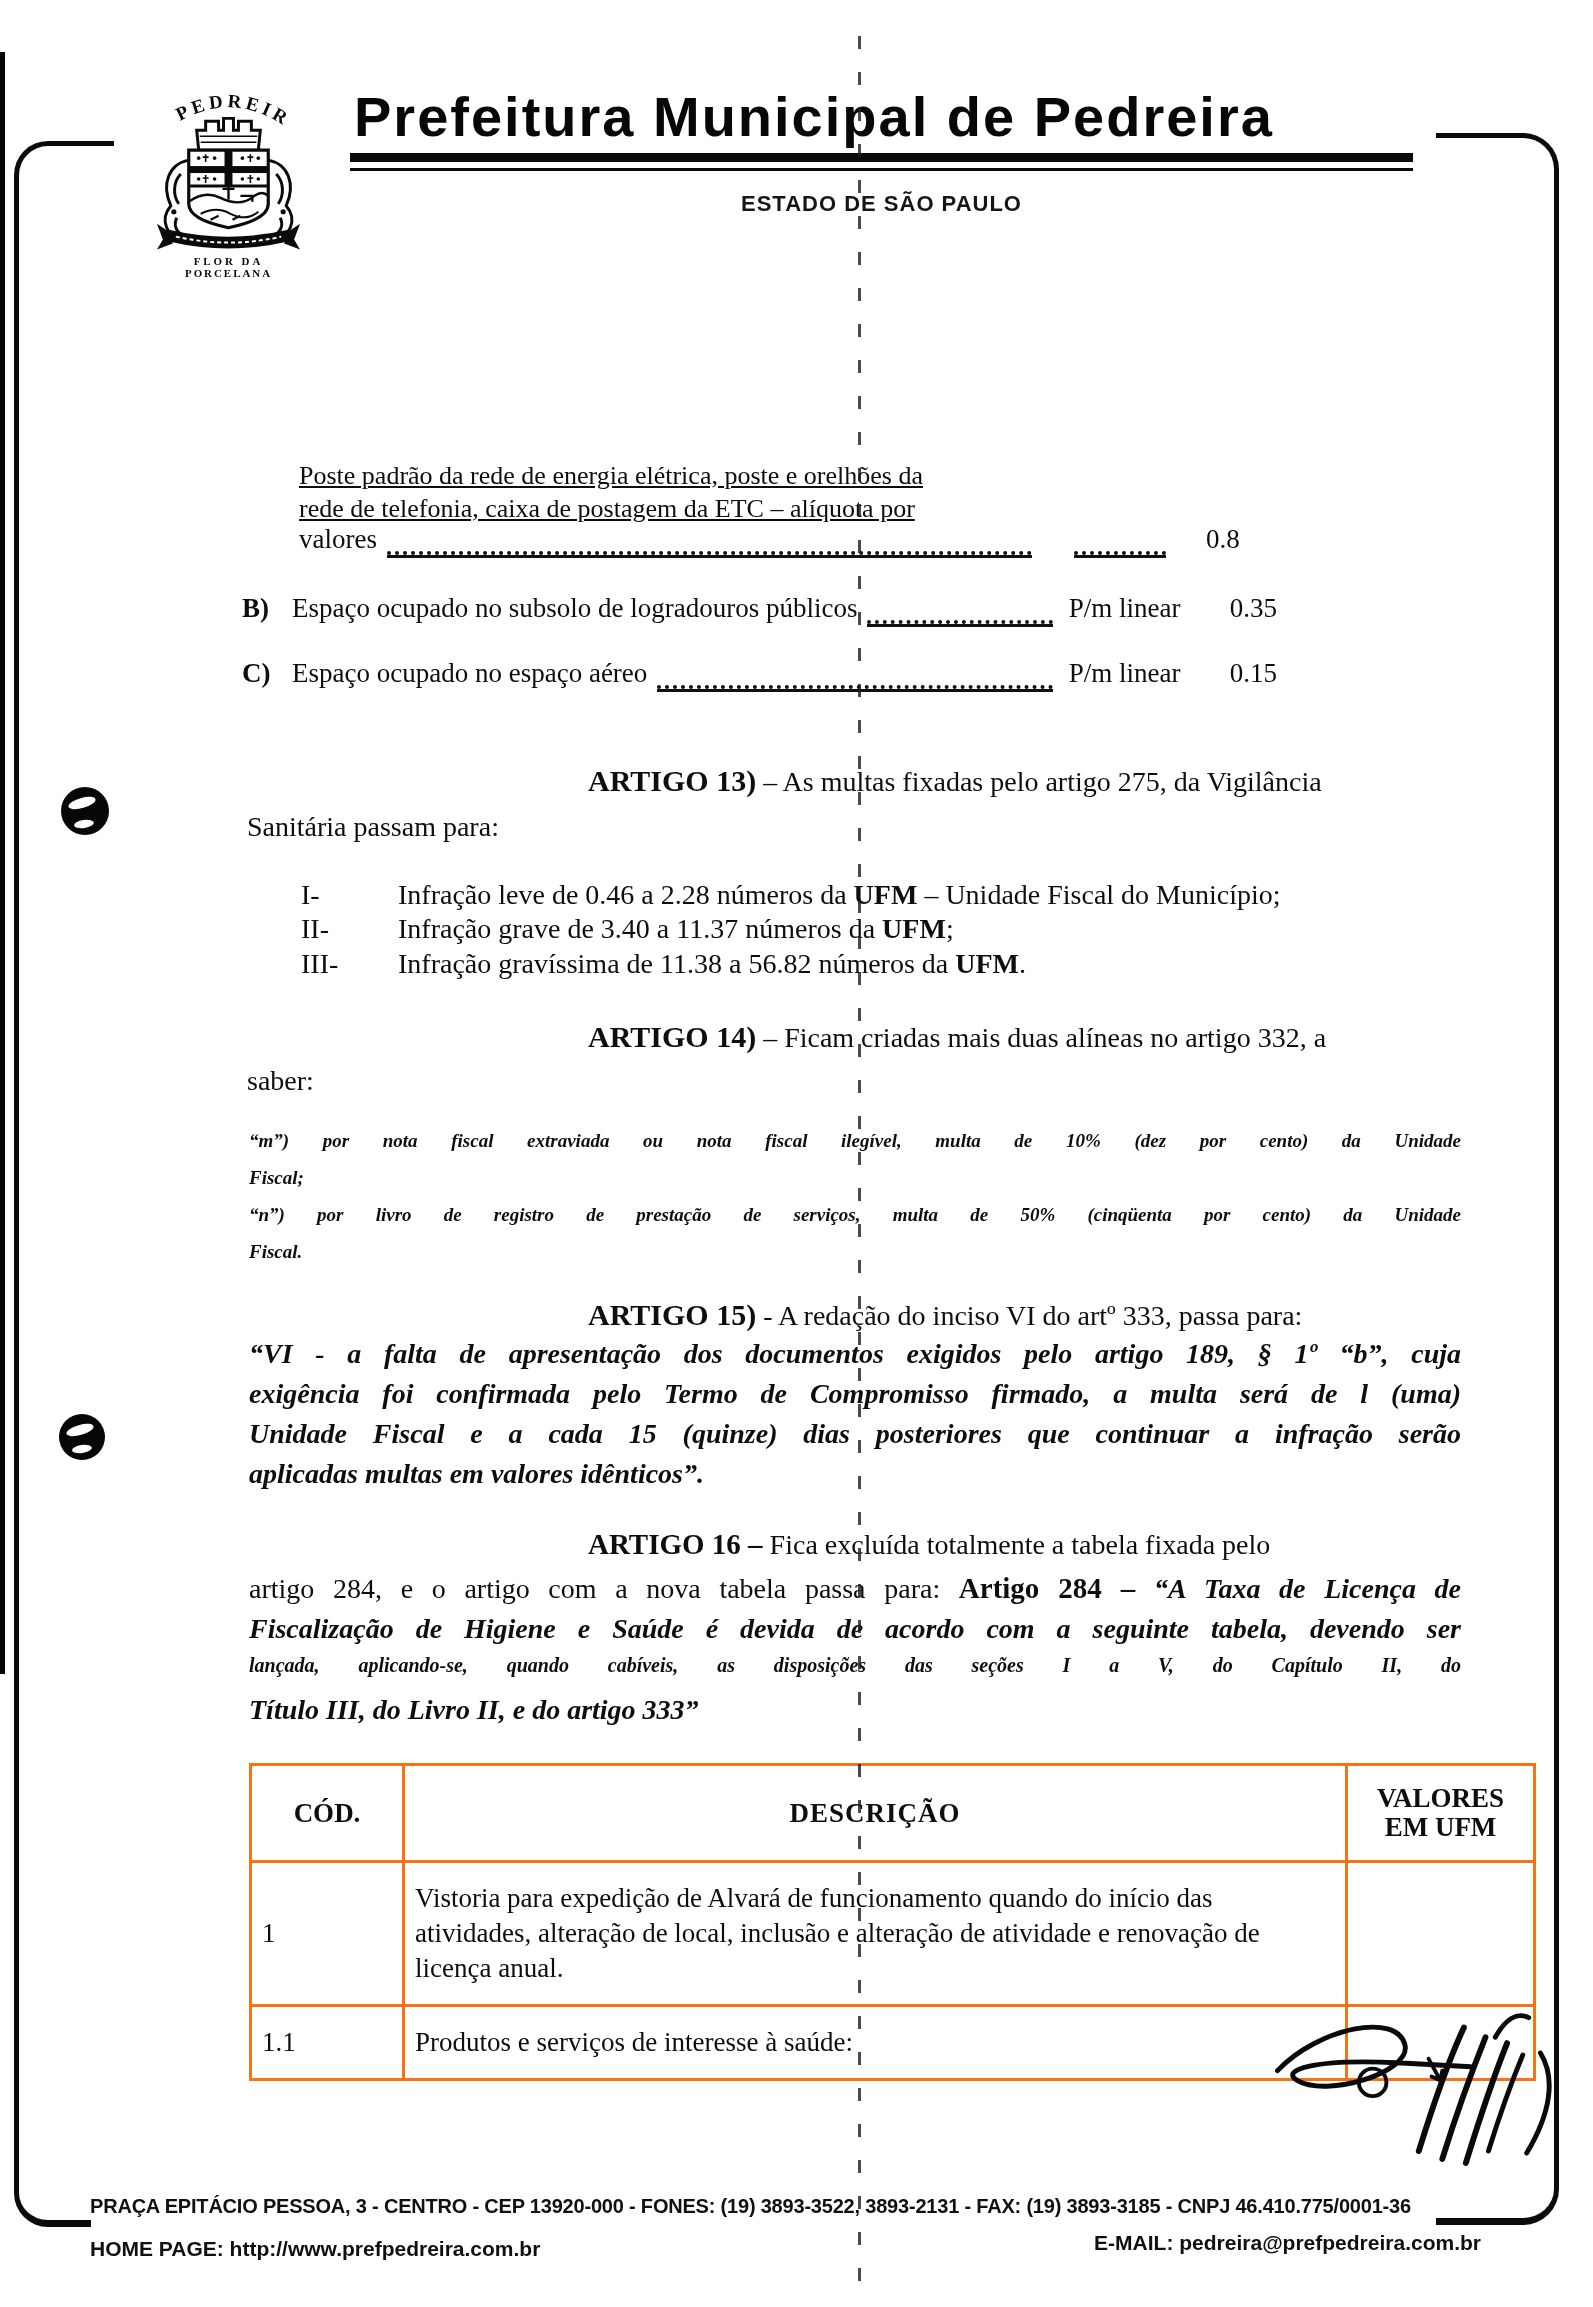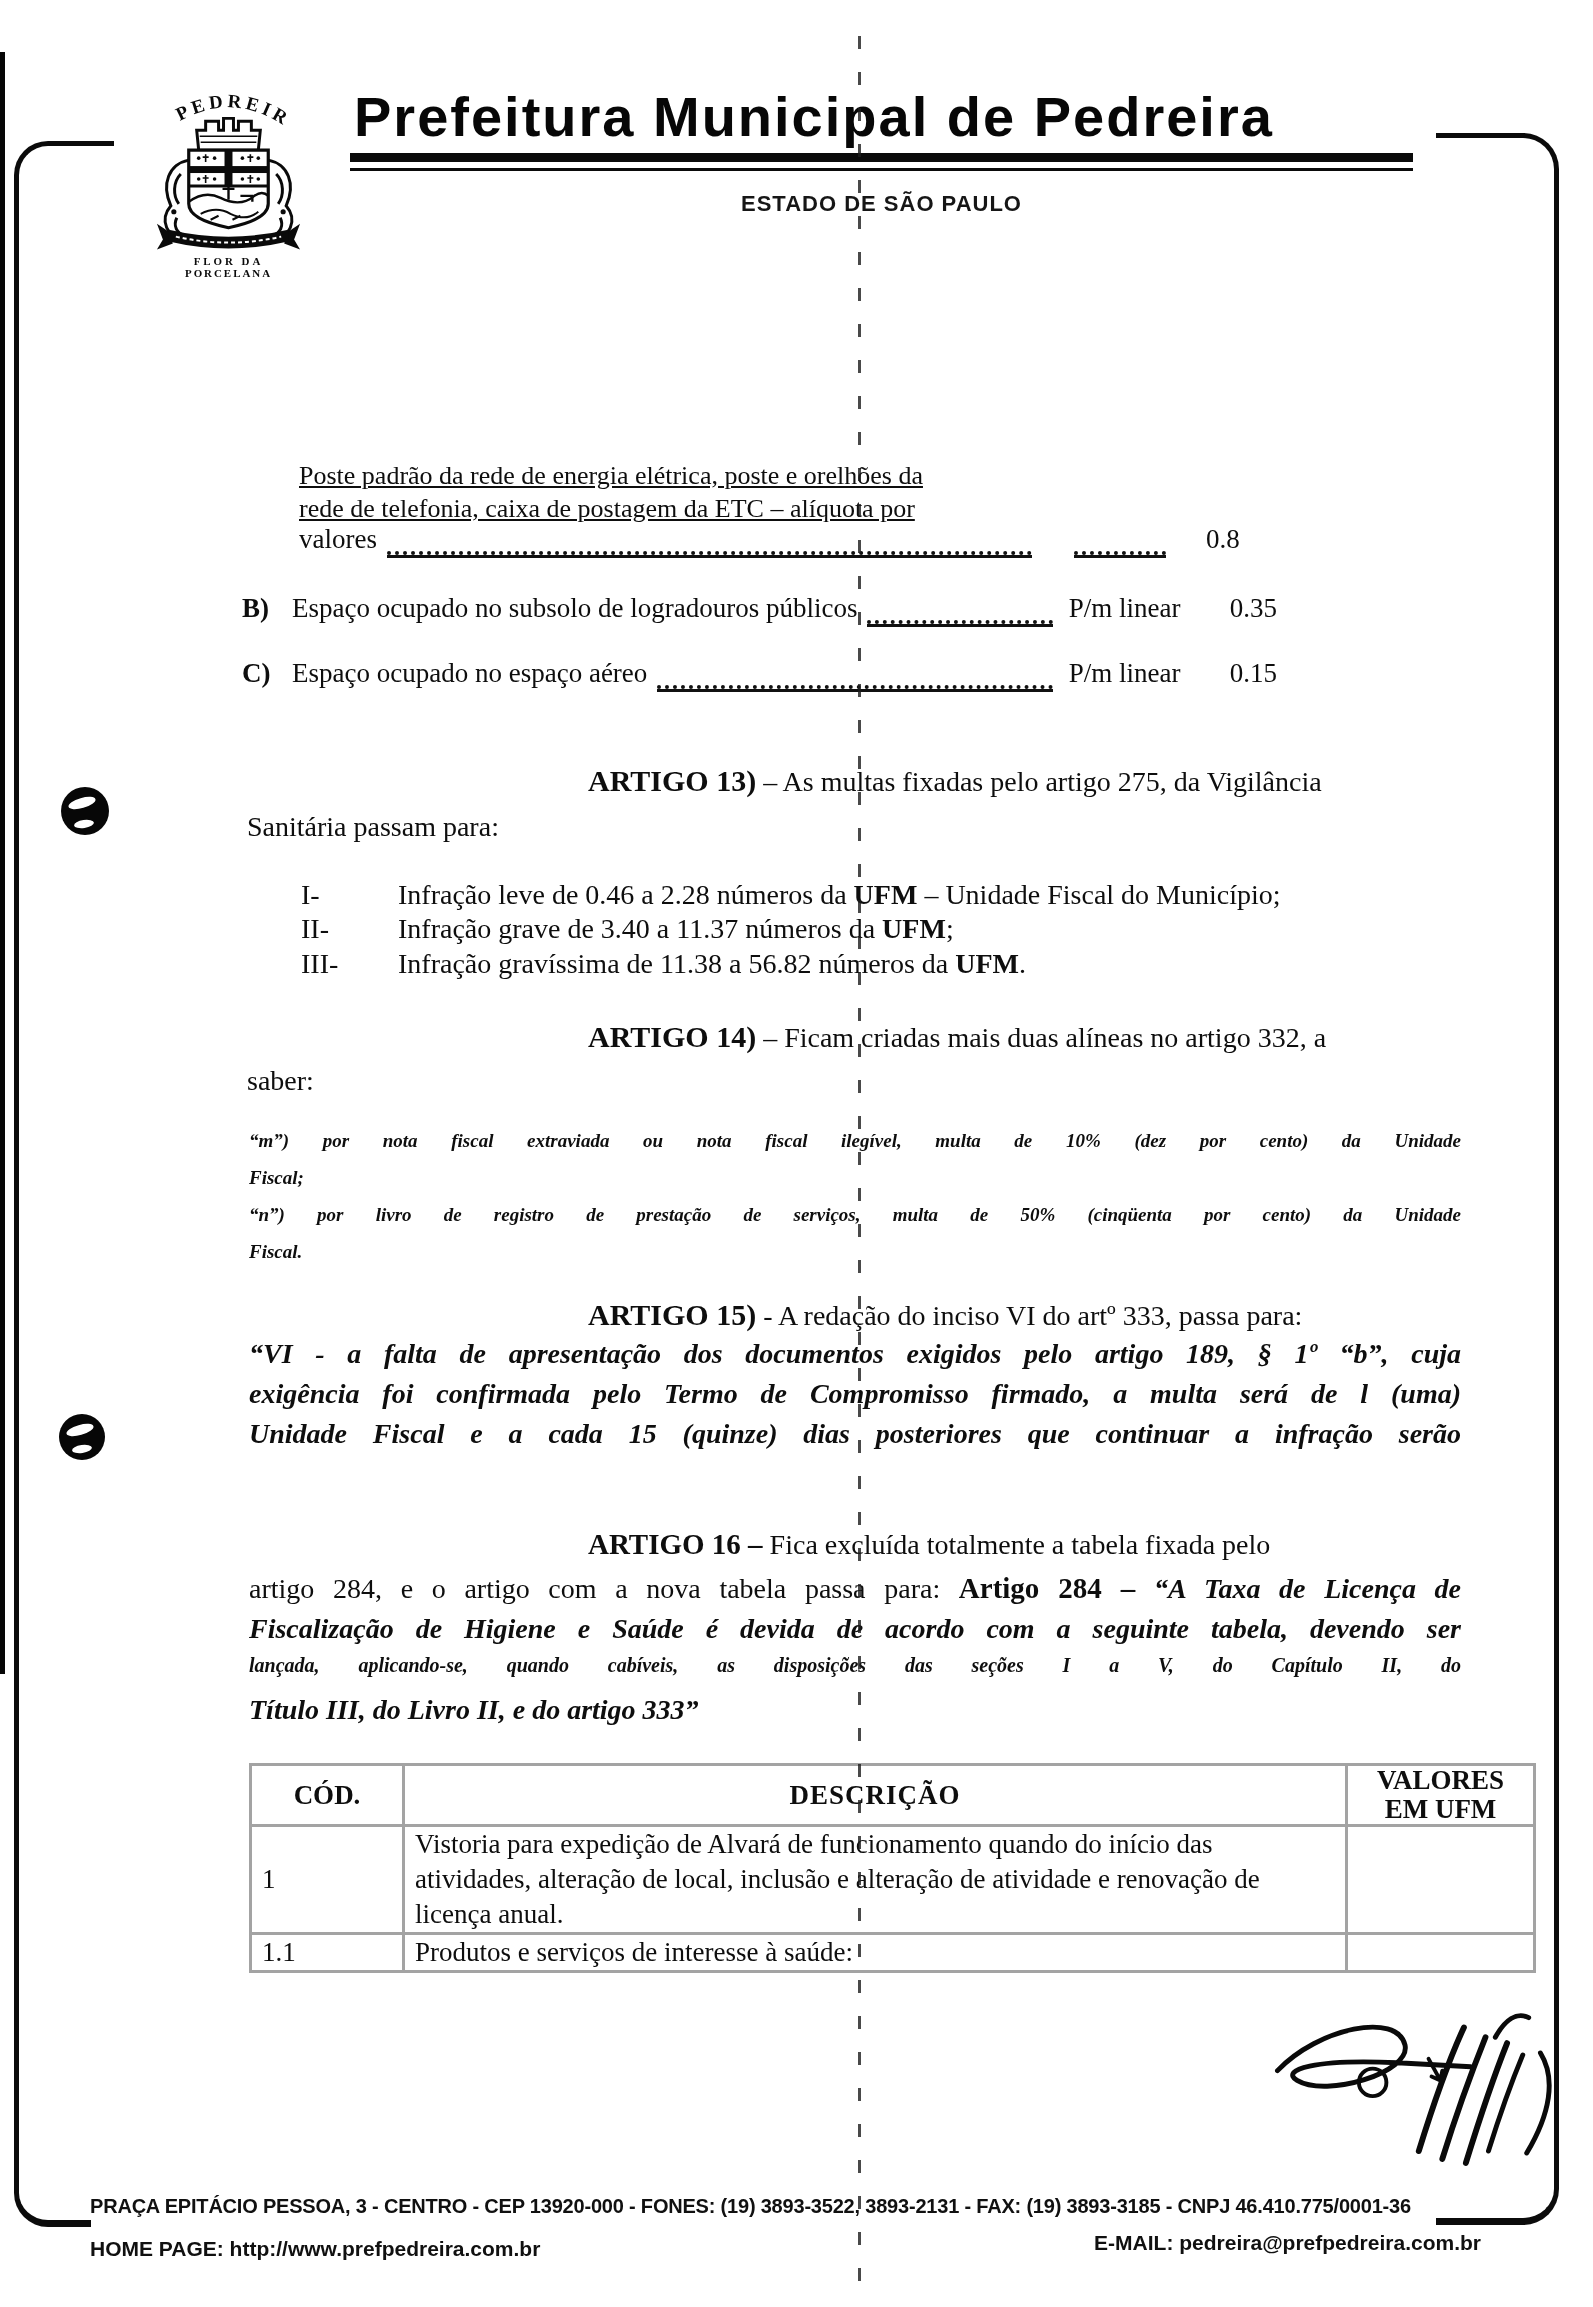--- a/index.html
+++ b/index.html
@@ -56,21 +56,21 @@
   .item-row{position:absolute;left:301px;display:flex;font-size:28px;white-space:nowrap;}
   .item-row .num{width:97px;flex:none;}
   .ital{font-style:italic;font-weight:700;}
   .just{position:absolute;left:249px;width:1212px;font-size:19px;
         text-align:justify;text-align-last:justify;white-space:normal;}
   .just.last{text-align-last:left;}
   .a16-line b{font-size:29px;font-style:normal;}
   
   .fee-table{position:absolute;left:249px;top:1763px;border-collapse:collapse;
      width:1216px;table-layout:fixed;}
-  .fee-table th,.fee-table td{border:3px solid #a3a3a3;padding:0 10px;font-size:27px;}
+  .fee-table th,.fee-table td{border:3px solid #f97316;padding:18px 10px;font-size:27px;}
   .fee-table th{font-weight:700;text-align:center;}
   .th-cod{width:130px;font-size:30px;}
   .th-desc{width:920px;font-size:30px;letter-spacing:1px;}
   .th-val{width:165px;font-size:26px;line-height:29px;padding:4px 2px;}
   .td-cod{vertical-align:middle;text-align:left;padding-left:12px;}
   .td-desc{line-height:35px;}
   .row-1 td{height:100px;}
   .row-11 td{height:34px;}
   
   .signature{position:absolute;left:1250px;top:1975px;width:314px;height:204px;}
@@ -204,20 +204,21 @@
   <div class="just ital last" style="top:1167px">Fiscal;</div>
   <div class="just ital" style="top:1204px">“n”) por livro de registro de prestação de serviços, multa de 50% (cinqüenta por cento) da Unidade</div>
   <div class="just ital last" style="top:1241px">Fiscal.</div>
 
   <div class="h-line" style="top:1298px">
     <span class="tab"></span><b>ARTIGO 15)</b><span> - A redação do inciso VI do artº 333, passa para:</span>
   </div>
   <div class="just ital" style="top:1338px;font-size:28px">“VI - a falta de apresentação dos documentos exigidos pelo artigo 189, § 1º  “b”, cuja</div>
   <div class="just ital" style="top:1378px;font-size:28px">exigência foi confirmada pelo Termo de Compromisso firmado, a multa será de l (uma)</div>
   <div class="just ital" style="top:1418px;font-size:28px">Unidade Fiscal e a cada 15 (quinze) dias posteriores que continuar a infração serão</div>
+  <div class="just ital last" style="top:1458px;font-size:28px">aplicadas multas em valores idênticos”.</div>
 
   <div class="h-line a16-line" style="top:1528px">
     <span class="tab"></span><b>ARTIGO 16 –</b><span>  Fica excluída totalmente a tabela fixada pelo</span>
   </div>
   <div class="just a16-line" style="top:1572px;font-size:28px">
     <span>artigo 284, e o artigo com a nova tabela passa para: </span><b>Artigo 284 – </b><span class="ital">“A Taxa de Licença de</span>
   </div>
   <div class="just ital" style="top:1613px;font-size:28px">Fiscalização de Higiene e Saúde é devida de acordo  com a seguinte tabela, devendo ser</div>
   <div class="just ital" style="top:1654px;font-size:20px">lançada, aplicando-se, quando cabíveis, as disposições das seções I a V, do Capítulo II, do</div>
   <div class="just ital last" style="top:1694px;font-size:28px">Título III, do Livro II, e do artigo 333”</div>

